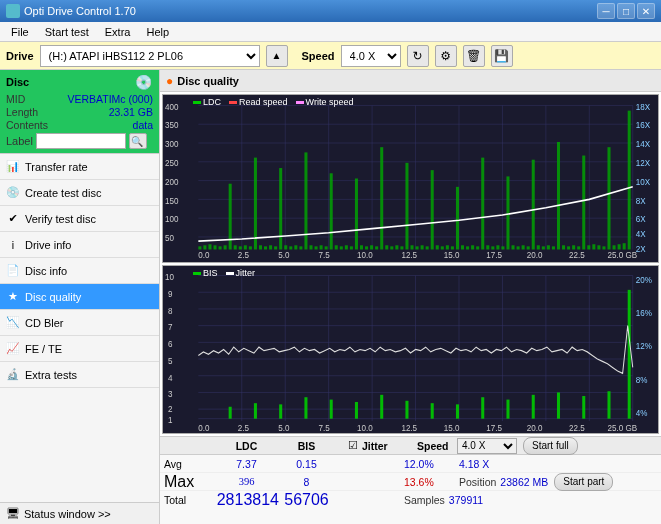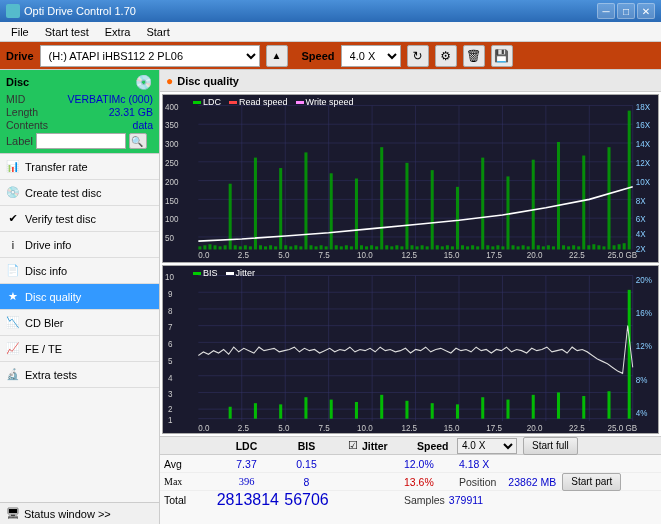--- a/index.html
+++ b/index.html
@@ -28,21 +28,21 @@
       height: 20px;
       display: flex;
       align-items: center;
       padding: 0 4px;
       gap: 2px;
     }
     .menu-item { padding: 1px 7px; font-size: 11px; cursor: pointer; border-radius: 2px; }
 
     
     .drive-bar {
-      background: #c2410c;
+      background: #fef9c3;
       border-bottom: 1px solid #ccc;
       height: 28px;
       display: flex;
       align-items: center;
       padding: 0 6px;
       gap: 6px;
     }
     .drive-label { font-size: 11px; font-weight: bold; }
     .drive-select {
       height: 22px;
@@ -184,21 +184,21 @@
       flex-direction: column;
       background: #f8f8f8;
     }
 
     .btn-start { 
       background: linear-gradient(to bottom, #f0f0f0, #d8d8d8);
       border: 1px solid #aaa;
       font-size: 10px;
       padding: 2px 8px;
       cursor: pointer;
-      border-radius: 2px;
+      border-radius: 8px;
       height: 18px;
       white-space: nowrap;
     }
 
     
     .chart-svg { width: 100%; height: 100%; }
   </style>
 </head>
 <body>
 
@@ -215,21 +215,21 @@
     <button class="title-btn">─</button>
     <button class="title-btn">□</button>
     <button class="title-btn close">✕</button>
   </div>
 </div>
 
 <div class="menu-bar">
   <span class="menu-item">File</span>
   <span class="menu-item">Start test</span>
   <span class="menu-item">Extra</span>
-  <span class="menu-item">Start</span>
+  <span class="menu-item">Help</span>
 </div>
 
 <div class="drive-bar">
   <span class="drive-label">Drive</span>
   <select class="drive-select">
     <option>(H:) ATAPI iHBS112  2 PL06</option>
   </select>
   <div class="drive-btn">▲</div>
   <span class="speed-label">Speed</span>
   <select class="speed-select">
@@ -601,27 +601,27 @@
       <div style="display:flex; padding:1px 4px; border-bottom:1px solid #eee; height:18px; align-items:center;">
         <span style="width:50px; font-size:10.5px;">Avg</span>
         <span style="width:65px; text-align:center; font-size:10.5px; color:#0000cc;">7.37</span>
         <span style="width:55px; text-align:center; font-size:10.5px; color:#0000cc;">0.15</span>
         <span style="width:70px;"></span>
         <span style="width:55px; font-size:10.5px; color:#0000cc;">12.0%</span>
         <span style="font-size:10.5px; color:#0000cc;">4.18 X</span>
       </div>
 
       <div style="display:flex; padding:1px 4px; border-bottom:1px solid #eee; height:18px; align-items:center;">
-        <span style="width:50px; font-size:10px;font-family:Liberation Serif, serif;">Max</span>
+        <span style="width:50px; font-size:16px;">Max</span>
         <span style="width:65px; text-align:center; font-size:10.5px; color:#0000cc;font-family:Liberation Serif, serif;">396</span>
         <span style="width:55px; text-align:center; font-size:10.5px; color:#0000cc;">8</span>
         <span style="width:70px;"></span>
         <span style="width:55px; font-size:10.5px; color:#cc0000;">13.6%</span>
         <span style="font-size:10.5px; color:#333;">Position</span>
-        <span style="font-size:10.5px; color:#0000cc; margin-left:12px;">23862 MB</span>
+        <span style="font-size:10.5px; color:#0000cc; margin-left:4px;">23862 MB</span>
         <button class="btn-start" style="margin-left:6px;">Start part</button>
       </div>
 
       <div style="display:flex; padding:1px 4px; height:18px; align-items:center;">
         <span style="width:50px; font-size:10.5px;">Total</span>
         <span style="width:65px; text-align:right; font-size:16px; color:#0000cc;">2813814</span>
         <span style="width:55px; text-align:center; font-size:16px; color:#0000cc;">56706</span>
         <span style="width:70px;"></span>
         <span style="font-size:10.5px; color:#333;">Samples</span>
         <span style="font-size:10.5px; color:#0000cc; margin-left:4px;">379911</span>

